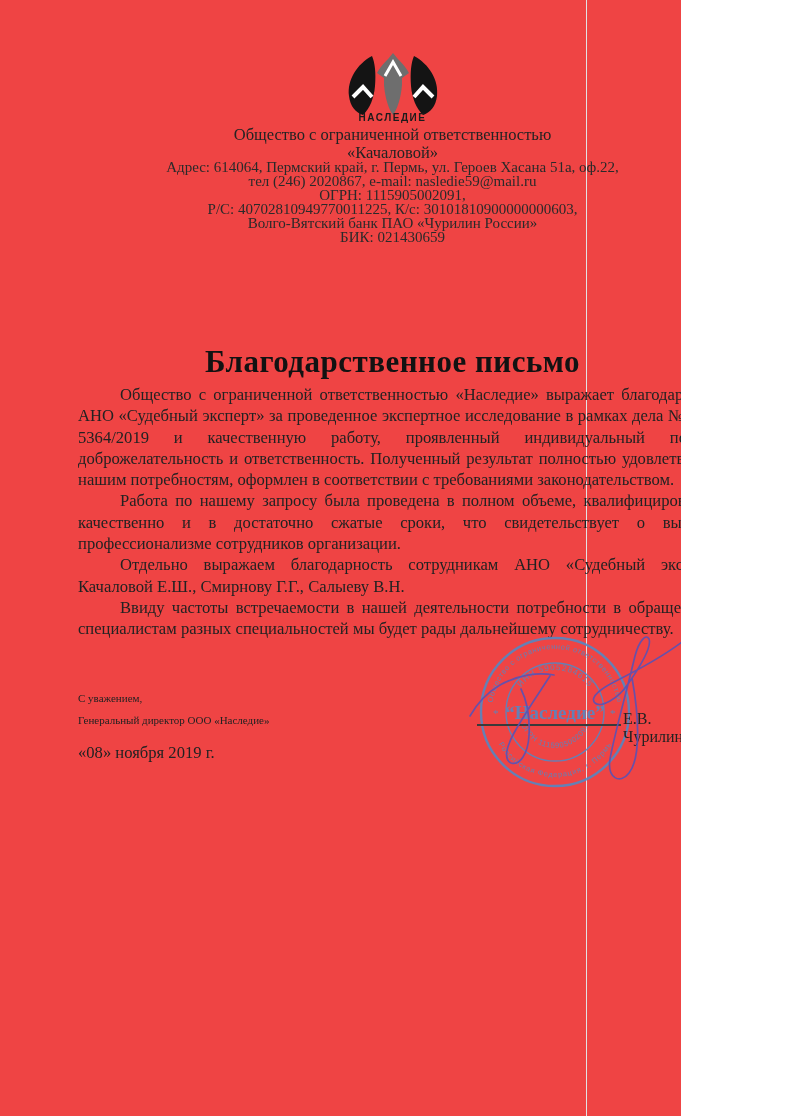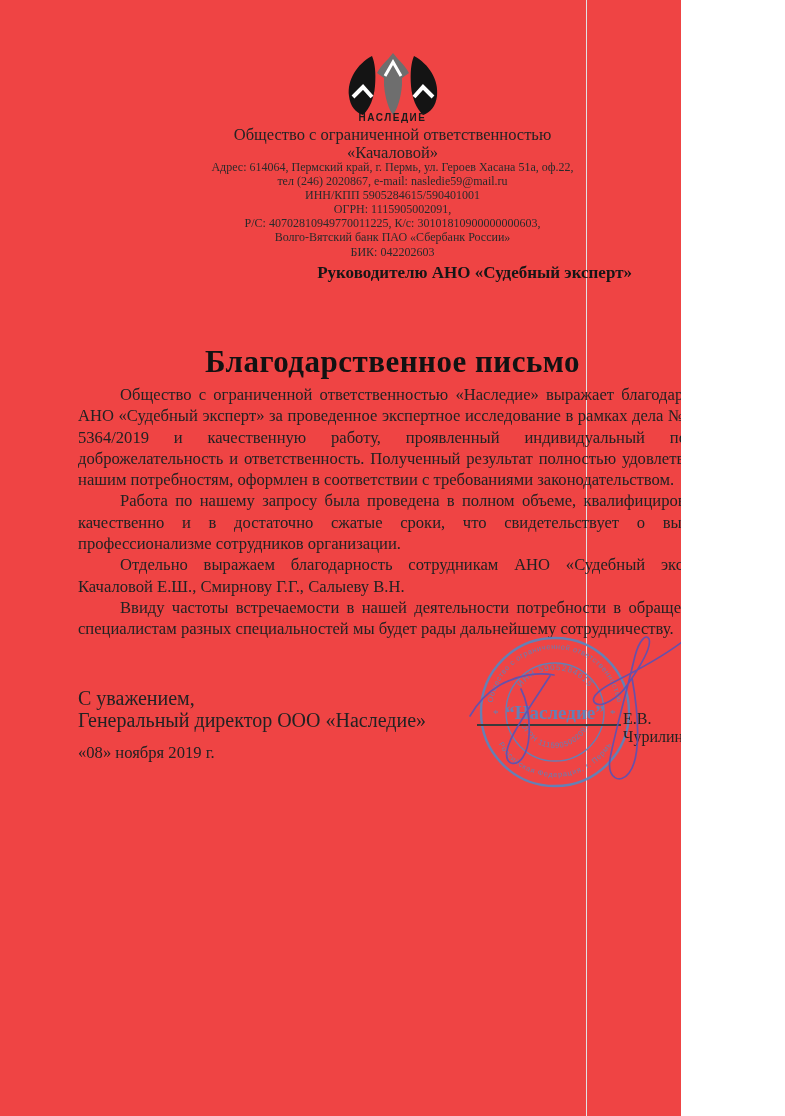--- a/index.html
+++ b/index.html
@@ -10,34 +10,34 @@
   
   .logo-wrap{position:absolute;top:52px;left:0;width:785px;text-align:center;}
   .logo-emblem{display:block;margin:0 auto;}
   .logo-label{margin-top:-4px;font-family:"Liberation Sans","DejaVu Sans",sans-serif;
     font-size:10px;font-weight:bold;letter-spacing:1.5px;color:#1b1b1b;}
   .org-name{position:absolute;top:126px;left:0;width:785px;text-align:center;
     font-size:16.5px;color:#232323;line-height:17px;}
   .org-name2{position:absolute;top:143px;left:0;width:785px;text-align:center;
     font-size:16.5px;color:#232323;}
   .address{position:absolute;top:160px;left:0;width:785px;text-align:center;
-    font-size:12px;line-height:14.1px;color:#2a2a2a;}
+    font-size:15px;line-height:14.1px;color:#2a2a2a;}
 
   
   .recipient{position:absolute;top:263px;right:49px;font-size:17px;font-weight:bold;color:#161616;}
   .letter-title{position:absolute;top:344px;left:70px;width:645px;text-align:center;
     font-size:31px;font-weight:bold;color:#121212;letter-spacing:0.5px;}
 
   
   .body-text{position:absolute;top:384px;left:78px;width:645px;
     font-size:16.6px;line-height:21.3px;color:#222222;text-align:justify;}
   .body-text p{margin:0;text-indent:42px;}
 
   
-  .closing{position:absolute;top:688px;left:78px;font-size:20px;line-height:21.5px;color:#222;}
+  .closing{position:absolute;top:688px;left:78px;font-size:11px;line-height:21.5px;color:#222;}
   .date-line{position:absolute;top:743px;left:78px;font-size:16.6px;color:#222;text-align:center;}
   .sig-rule{position:absolute;top:724px;left:477px;width:144px;height:2px;background:#3a3a3a;}
   .signatory{position:absolute;top:710px;left:623px;font-size:16px;color:#222;}
 
   .stamp-wrap{position:absolute;top:634px;left:477px;width:156px;height:156px;opacity:0.85;}
   .sig-wrap{position:absolute;top:612px;left:430px;width:330px;height:190px;}
 </style>
 </head>
 <body>
 
@@ -57,28 +57,26 @@
       <path d="M92,45 L82,35 L73,45" fill="none" stroke="#ffffff" stroke-width="4"></path>
     </svg>
     <div class="logo-label">НАСЛЕДИЕ</div>
   </div>
 
   <div class="org-name">Общество с ограниченной ответственностью</div>
   <div class="org-name2">«Качаловой»</div>
   <div class="address">
     <div>Адрес: 614064, Пермский край, г. Пермь, ул. Героев Хасана 51а, оф.22,</div>
     <div>тел  (246) 2020867, e-mail: nasledie59@mail.ru</div>
-    <div>ИНН/КПП 5905284615/590401001</div>
     <div>ОГРН: 1115905002091,</div>
     <div>Р/С: 40702810949770011225, К/с: 30101810900000000603,</div>
-    <div>Волго-Вятский банк ПАО «Сбербанк России»</div>
-    <div>БИК: 042202603</div>
+    <div>Волго-Вятский банк ПАО «Чурилин России»</div>
+    <div>БИК: 021430659</div>
   </div>
 
-  <div class="recipient">Руководителю АНО «Судебный эксперт»</div>
 
   <div class="letter-title">Благодарственное письмо</div>
 
   <div class="body-text">
     <p>Общество с ограниченной ответственностью «Наследие» выражает благодарность АНО «Судебный эксперт» за проведенное экспертное исследование в рамках дела № А47-5364/2019 и качественную работу, проявленный индивидуальный подход, доброжелательность и ответственность. Полученный результат полностью удовлетворяет нашим потребностям, оформлен в соответствии с  требованиями законодательством.</p>
     <p>Работа по нашему запросу была проведена в полном объеме, квалифицированно, качественно и в достаточно сжатые сроки, что свидетельствует о высоком профессионализме сотрудников организации.</p>
     <p>Отдельно выражаем благодарность сотрудникам АНО «Судебный эксперт» Качаловой Е.Ш., Смирнову Г.Г., Салыеву В.Н.</p>
     <p>Ввиду частоты встречаемости в нашей деятельности потребности в обращении к специалистам разных специальностей мы будет рады дальнейшему сотрудничеству.</p>
   </div>
 

